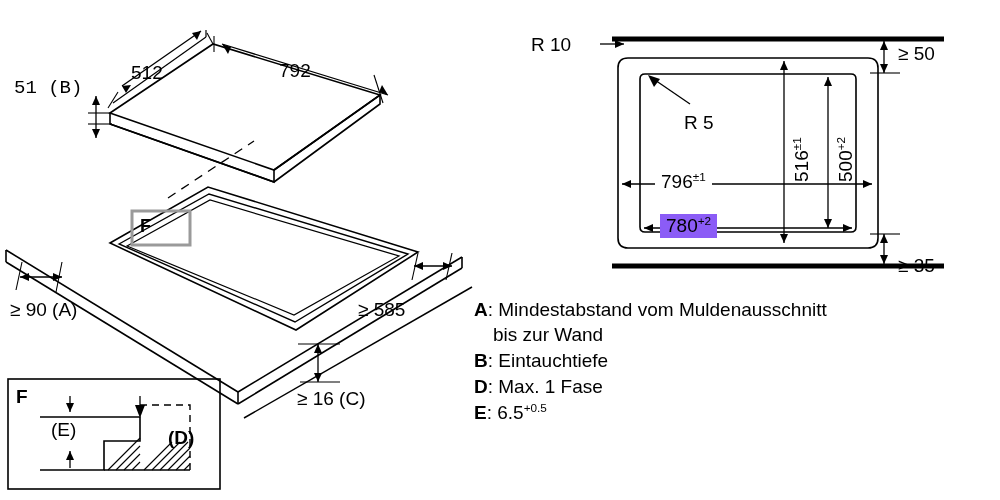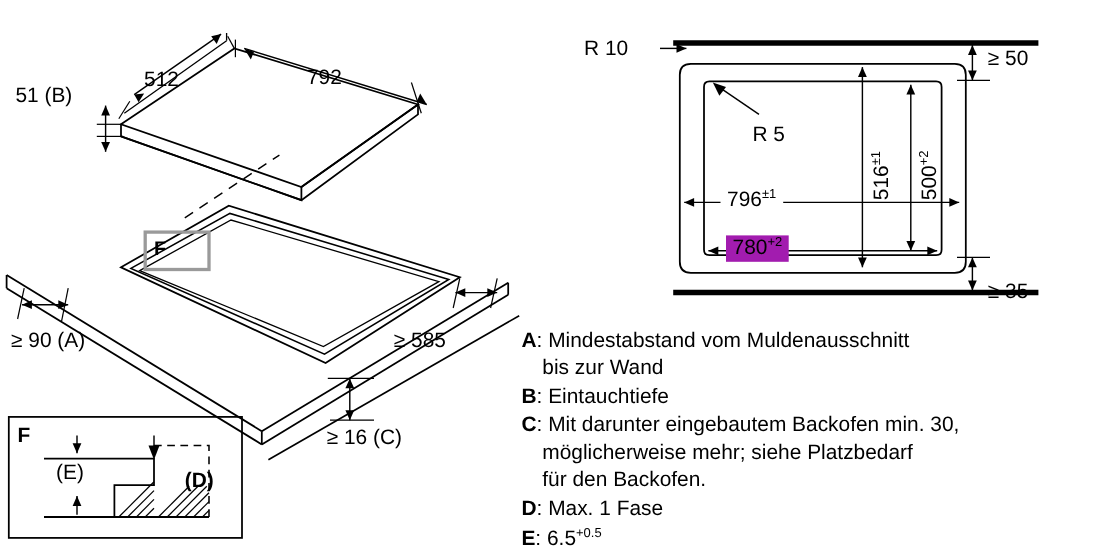--- a/index.html
+++ b/index.html
@@ -187,21 +187,21 @@
       <path d="M70,451 L70,468" stroke-width="1.3"></path>
       <polygon points="70,451 66,460 74,460" fill="#000" stroke="none"></polygon>
 
       <path d="M140,396 L140,414" stroke-width="1.3"></path>
       <polygon points="140,418 135,405 145,405" fill="#000" stroke="none"></polygon>
     </g>
   </svg>
 
   <div class="lbl" style="left:131px; top:62px;">512</div>
   <div class="lbl" style="left:279px; top:60px;">792</div>
-  <div class="lbl" style="left:14px; top:77px;">51 (B)</div>
+  <div class="lbl" style="left:14px; top:77px;font-family:Liberation Mono, monospace;">51 (B)</div>
   <div class="lbl" style="left:10px; top:299px;">≥ 90 (A)</div>
   <div class="lbl" style="left:358px; top:299px;">≥ 585</div>
   <div class="lbl" style="left:297px; top:388px;">≥ 16 (C)</div>
   <div class="lbl bold" style="left:140px; top:216px; font-size:18px;">F</div>
 
   <div class="lbl bold" style="left:16px; top:386px;">F</div>
   <div class="lbl" style="left:51px; top:419px;">(E)</div>
   <div class="lbl bold" style="left:168px; top:427px;">(D)</div>
 
   <svg class="layer" viewBox="0 0 1000 500">
@@ -257,40 +257,35 @@
   <div class="vert" style="left:790px; top:182px; transform: rotate(-90deg);">
     <span>516</span><sup>±1</sup>
   </div>
   <div class="vert" style="left:834px; top:182px; transform: rotate(-90deg);">
     <span>500</span><sup>+2</sup>
   </div>
 
   <div class="lbl" style="left:655px; top:170px; background:#fff; padding:0 6px;">
     <span>796</span><sup>±1</sup>
   </div>
-  <div class="lbl" style="left:660px; top:214px; background:#a21caf; padding:0 6px;">
+  <div class="lbl" style="left:660px; top:214px; background:#8b5cf6; padding:0 6px;">
     <span>780</span><sup>+2</sup>
   </div>
 
   <div class="legend">
 
     <div class="legend-row">
       <span class="legend-key">A</span><span>: </span><span>Mindestabstand vom Muldenausschnitt</span>
       <span class="legend-cont">bis zur Wand</span>
     </div>
 
     <div class="legend-row">
       <span class="legend-key">B</span><span>: </span><span>Eintauchtiefe</span>
     </div>
 
-    <div class="legend-row">
-      <span class="legend-key">C</span><span>: </span><span>Mit darunter eingebautem Backofen min. 30,</span>
-      <span class="legend-cont">möglicherweise mehr; siehe Platzbedarf</span>
-      <span class="legend-cont">für den Backofen.</span>
-    </div>
 
     <div class="legend-row">
       <span class="legend-key">D</span><span>: </span><span>Max. 1 Fase</span>
     </div>
 
     <div class="legend-row">
       <span class="legend-key">E</span><span>: </span><span>6.5</span><sup>+0.5</sup>
     </div>
 
   </div>

